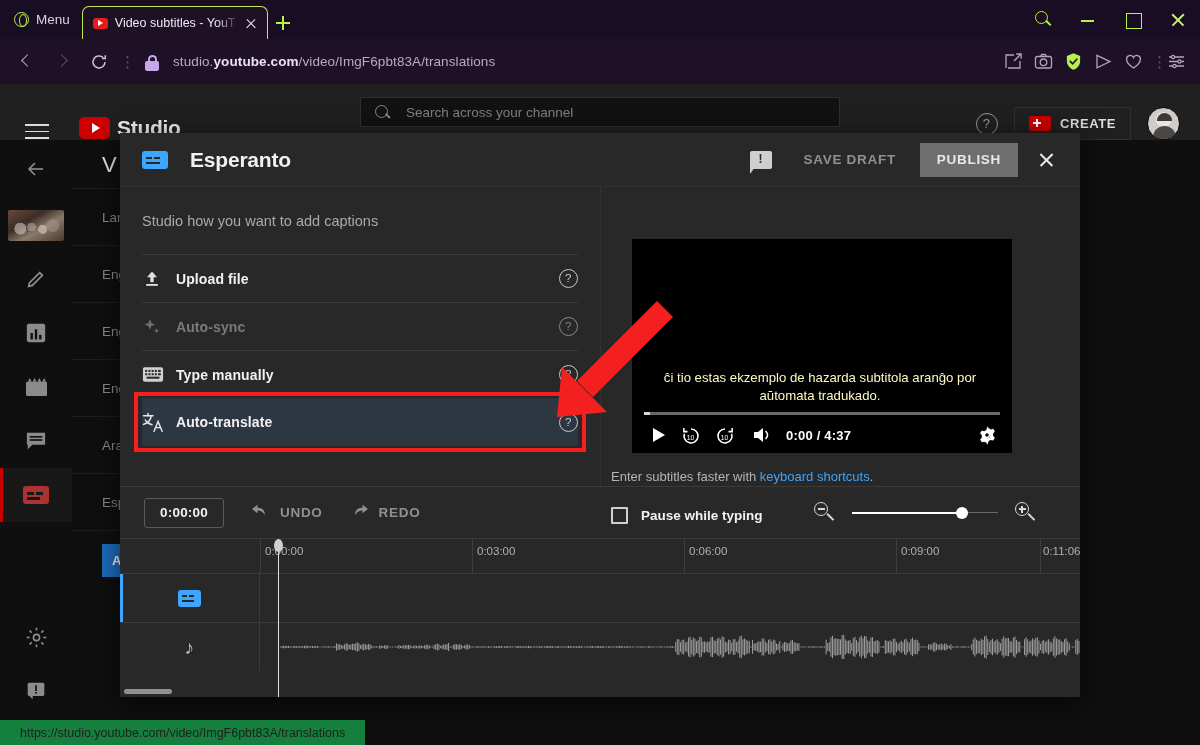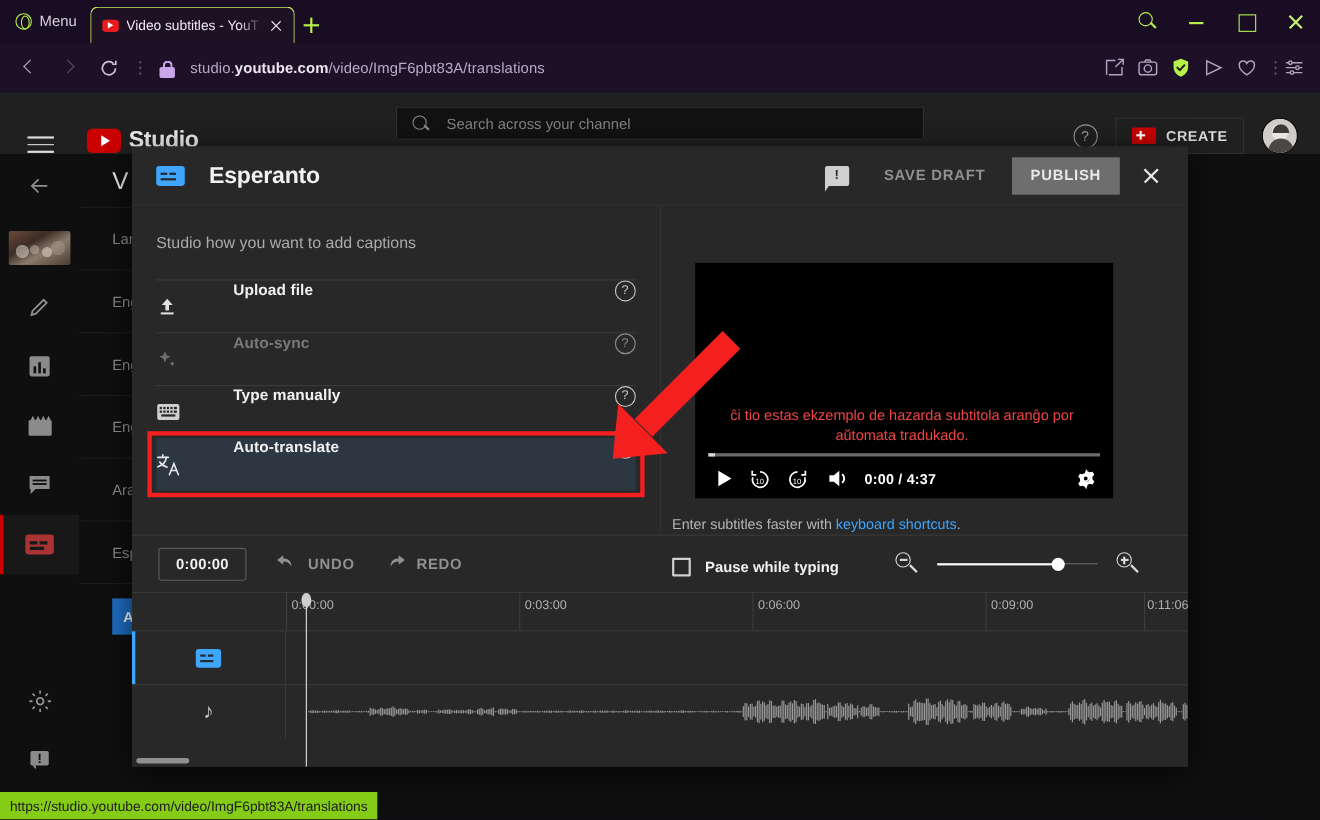--- a/index.html
+++ b/index.html
@@ -263,23 +263,22 @@
     content:""; position:absolute; left:12px; top:19.5px; width:17px; height:1.7px; background: currentColor;
   }
   #dialog-close::before { transform: rotate(45deg); }
   #dialog-close::after  { transform: rotate(-45deg); }
 
   #dialog-body { flex: 0 0 auto; height: 300px; display: flex; border-top: 1px solid #303030; }
   #dialog-left { width: 480px; flex: 0 0 auto; padding: 0 22px; position: relative; }
   #section-heading { padding-top: 26px; font-size: 14.5px; color: #aaaaaa; }
 
   .method-row {
-    position: relative; height: 48px; display: flex; 
+    position: relative; height: 48px; display: flex; align-items: center;
     border-top: 1px solid #3a3a3a;
-    gap: 36px;
   }
   #method-list { margin-top: 25px; }
   .method-icon { width: 34px; flex: 0 0 auto; display: flex; align-items: center; justify-content: flex-start; color: #e0e0e0; }
   .method-label { font-size: 14px; font-weight: 600; color: #f1f1f1; letter-spacing: .1px; }
   .method-row.disabled .method-label { color: #7a7a7a; }
   .method-row.disabled .method-icon { color: #6e6e6e; }
   .method-help {
     margin-left: auto; width: 19px; height: 19px; border: 1.4px solid #c7c7c7; border-radius: 50%;
     position: relative; flex: 0 0 auto;
   }
@@ -295,21 +294,21 @@
     position: absolute; left: -8px; right: -8px; top: -6px; bottom: -6px;
     border: 4px solid #f41f1f; pointer-events: none;
   }
 
   #dialog-right { flex: 1 1 auto; position: relative; border-left: 1px solid #323232; }
   #video-player {
     position: absolute; left: 31px; top: 52px; width: 380px; height: 214px; background: #000;
   }
   #video-subtitle {
     position: absolute; left: 12px; right: 16px; bottom: 48px;
-    text-align: center; color: #ef4444; font-size: 13.2px; line-height: 1.38;
+    text-align: center; color: #fef9c3; font-size: 13.2px; line-height: 1.38;
     text-shadow: 0 0 3px rgba(0,0,0,.9);
   }
   #video-progress {
     position: absolute; left: 12px; right: 12px; bottom: 38px; height: 3px; background: #6a6a6a;
   }
   #video-progress-handle { position: absolute; left: 0; top: 0; width: 6px; height: 3px; background: #d8d8d8; }
   #video-controls {
     position: absolute; left: 0; right: 0; bottom: 0; height: 36px;
     display: flex; align-items: center; padding: 0 12px; gap: 0;
   }
@@ -377,22 +376,22 @@
   #waveform-canvas { position: absolute; left: 20px; top: 0; height: 100%; width: 100%; }
   #hscroll { position: absolute; left: 0; bottom: 0; width: 100%; height: 11px; background: #282828; }
   #hscroll-thumb { position: absolute; left: 4px; top: 3px; width: 48px; height: 5px; background: #909090; border-radius: 3px; }
 
   
   #annotation-arrow { position: absolute; left: 545px; top: 295px; width: 135px; height: 140px; pointer-events: none; z-index: 60; }
 
   
   #status-url {
     position: absolute; left: 0; bottom: 0; height: 25px;
-    background: #84cc16; color: #202020; font-size: 12.5px;
-    display: flex; align-items: center; padding: 0 9px; z-index: 80;
+    background: #15803d; color: #202020; font-size: 12.5px;
+    display: flex; align-items: center; padding: 0 20px; z-index: 80;
   }
 </style>
 </head>
 <body>
 
 <div id="browser-tabbar">
   <div id="menu-button">
     <span class="opera-o"></span>
     <span>Menu</span>
   </div>

